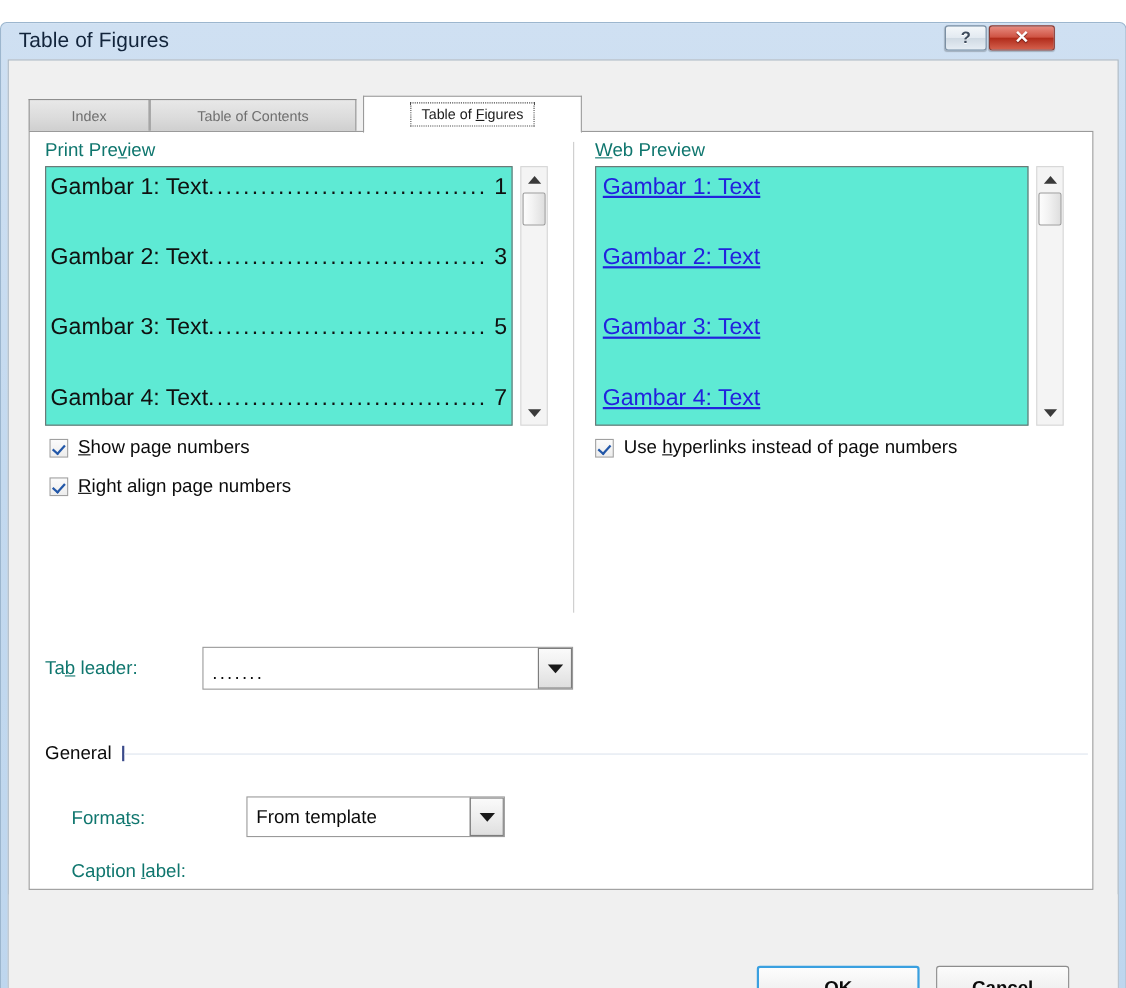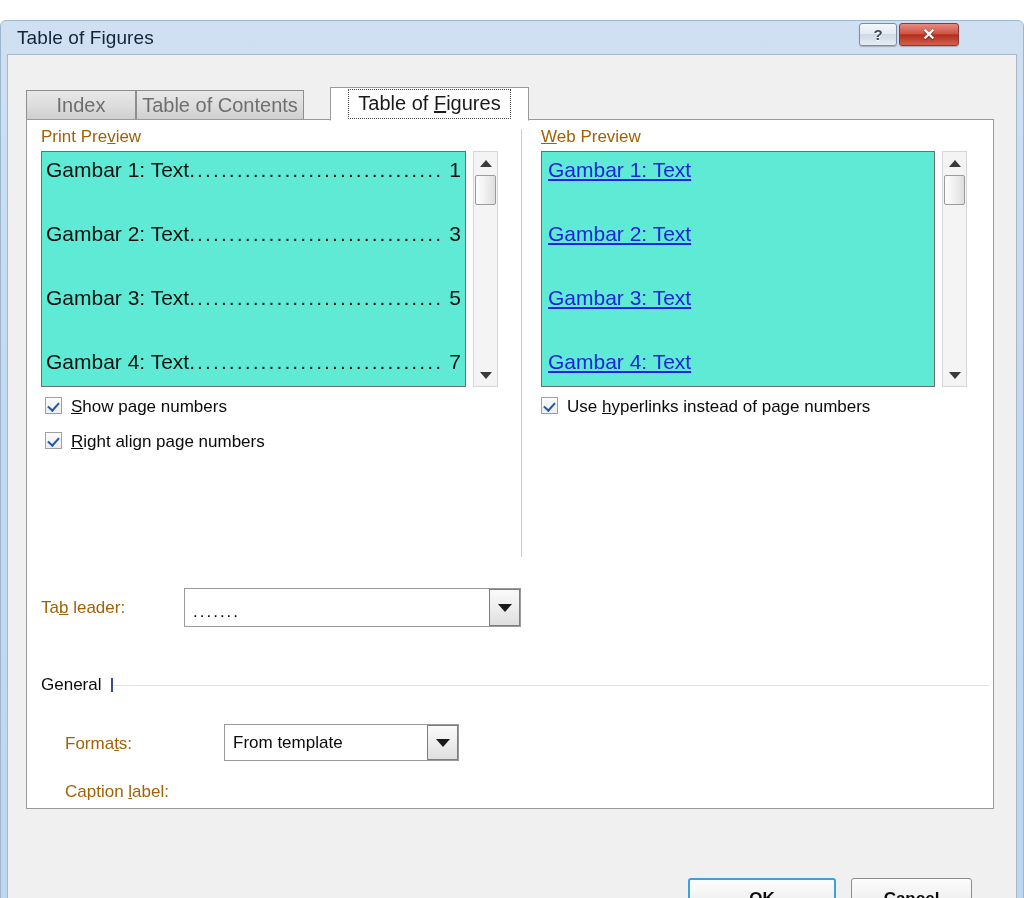--- a/index.html
+++ b/index.html
@@ -97,21 +97,21 @@
     height: 32px;
   }
   .tab {
     position: absolute;
     top: 3px;
     height: 29px;
     box-sizing: border-box;
     background: linear-gradient(to bottom, #e8e8e8 0%, #dcdcdc 55%, #cfcfcf 100%);
     border: 1px solid #8e8e8e;
     border-bottom: none;
-    font-size: 20px;
+    font-size: 13px;
     color: #6f6f6f;
     display: flex;
     align-items: center;
     justify-content: center;
     white-space: nowrap;
   }
   .tab.active {
     top: 0px;
     height: 34px;
     background: #ffffff;
@@ -119,21 +119,21 @@
     border-bottom: 1px solid #ffffff;
     color: #1a1a1a;
     z-index: 5;
   }
   .tab.active .focus-rect {
     border: 1px dotted #4a4a4a;
     padding: 2px 9px 3px 9px;
     display: inline-block;
   }
   #tab-index      { left: 0px;   width: 110px; }
-  #tab-toc        { left: 110px; width: 168px; }
+  #tab-toc        { left: 110px; width: 188px; }
   #tab-tof        { left: 304px; width: 199px; }
   #tab-toa        { left: 503px; width: 208px; }
 
   .acc { text-decoration: underline; }
 
   
   #tabpanel {
     position: absolute;
     left: 18px;
     top: 64px;
@@ -141,21 +141,21 @@
     height: 690px;
     background: #ffffff;
     border: 1px solid #9a9a9a;
     box-sizing: border-box;
   }
 
   
   .lbl {
     position: absolute;
     font-size: 17px;
-    color: #a16207;
+    color: #0f766e;
     white-space: nowrap;
   }
 
   
   .preview-box {
     position: absolute;
     background: #5eead4;
     border: 1px solid #6d6d6d;
     box-sizing: border-box;
     overflow: hidden;
@@ -230,21 +230,21 @@
     box-sizing: border-box;
     background: linear-gradient(to right, #fdfdfd 0%, #f3f3f3 40%, #dedede 100%);
     border: 1px solid #9b9b9b;
     border-radius: 2px;
   }
 
   
   .cbrow {
     position: absolute;
     display: flex;
-    align-items: flex-start;
+    align-items: center;
     white-space: nowrap;
   }
   .cbox {
     width: 17px;
     height: 17px;
     box-sizing: border-box;
     border: 1px solid #a0a0a0;
     background: linear-gradient(to bottom, #fbfbfb, #ededed);
     position: relative;
     flex: 0 0 auto;

